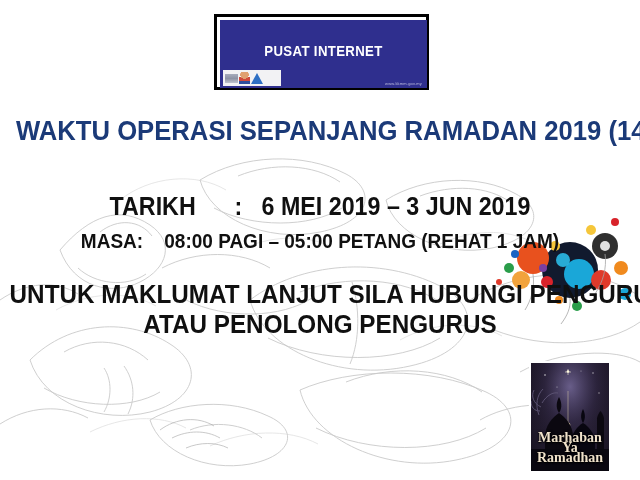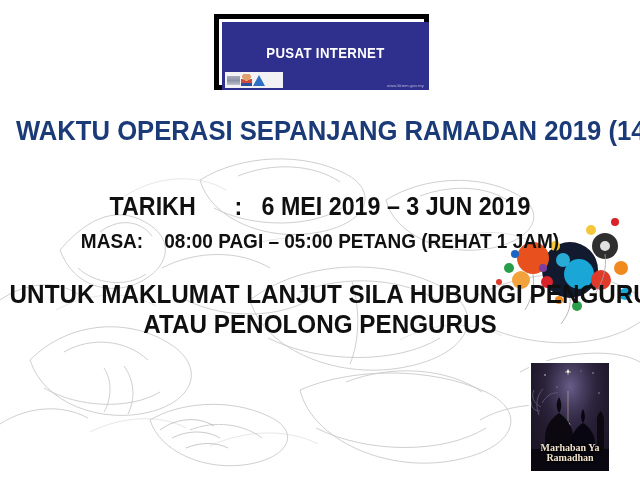--- a/index.html
+++ b/index.html
@@ -34,21 +34,21 @@
     pointer-events: none;
   }
   .balloons svg { display: block; }
 
   
   .banner-wrap {
     position: absolute;
     left: 214px; top: 14px;
     width: 215px; height: 76px;
     background: #ffffff;
-    border: 5px solid #000000;
+    border: 3px solid #000000;
     box-sizing: border-box;
     z-index: 3;
   }
   .banner-inner {
     position: absolute;
     left: 3px; top: 3px;
     width: 207px; height: 68px;
     background: #2f2f8e;
     box-sizing: border-box;
   }
@@ -179,21 +179,21 @@
     overflow: hidden;
   }
   .ramadan-photo svg { position: absolute; left: 0; top: 0; display: block; }
   .ramadan-caption {
     position: absolute;
     left: 0; right: 0; bottom: 8px;
     text-align: center;
     color: #f0e2cb;
     font-family: "Liberation Serif", serif;
     font-weight: bold;
-    font-size: 10px;
+    font-size: 14px;
     line-height: 10px;
     text-shadow: 0 0 3px #000, 0 1px 1px #000;
     z-index: 2;
   }
 </style>
 </head>
 <body>
 
 <div id="poster">
 

